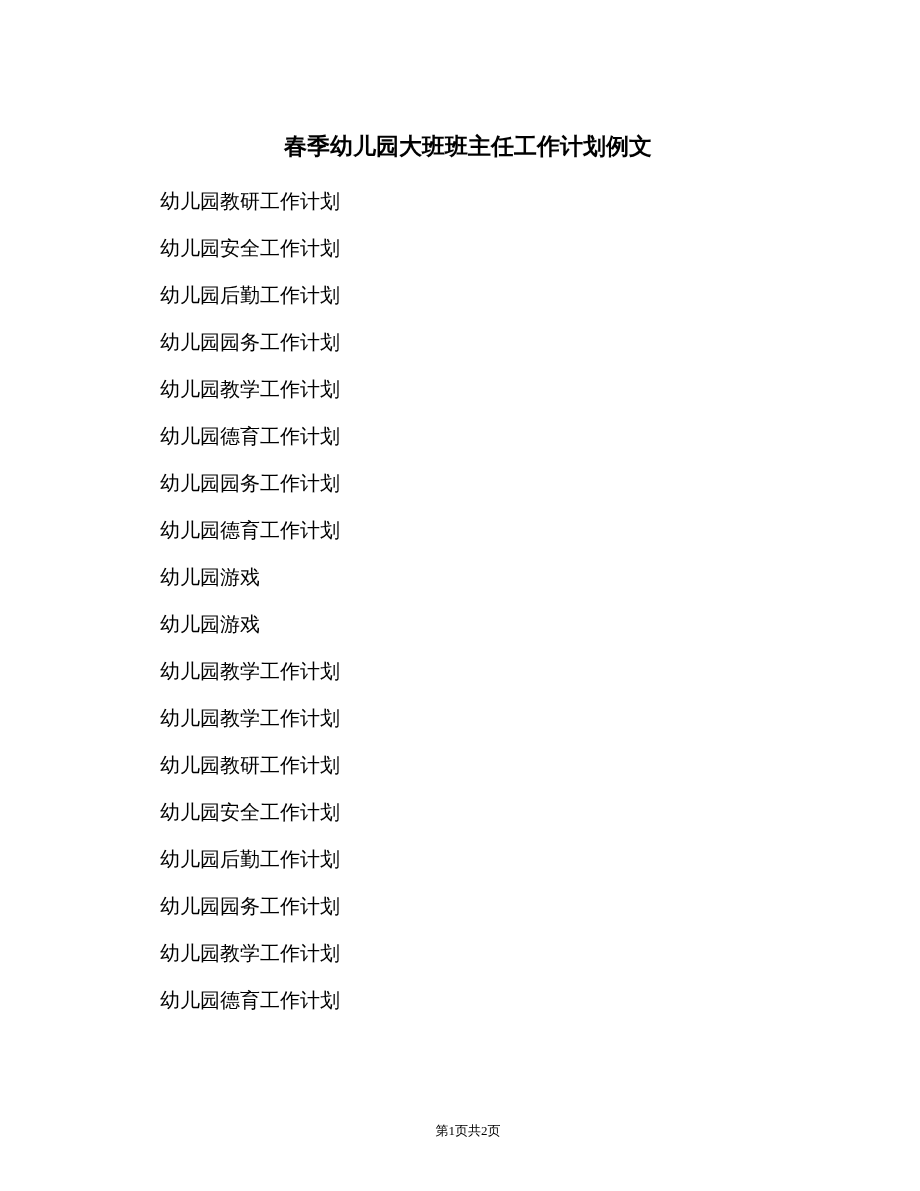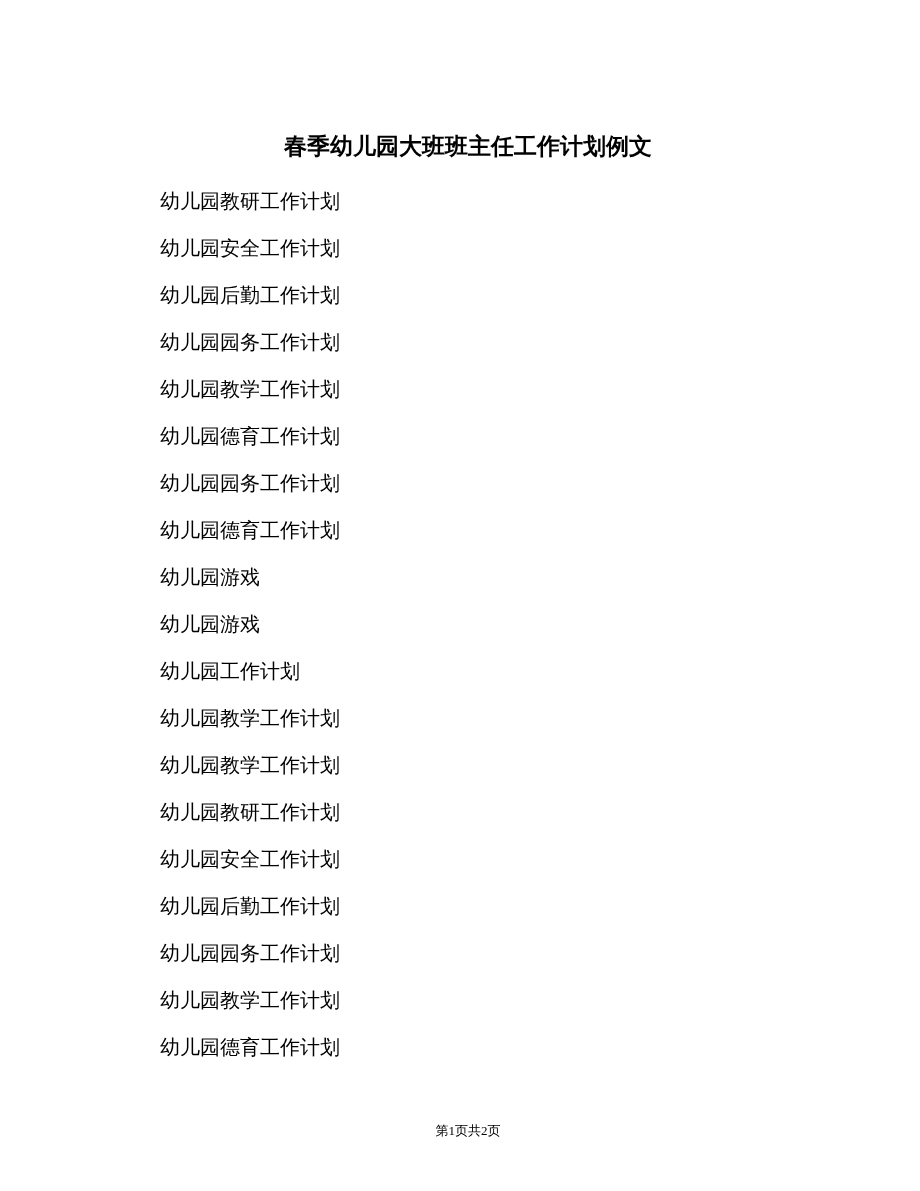--- a/index.html
+++ b/index.html
@@ -49,21 +49,20 @@
     <div class="item">幼儿园教研工作计划</div>
     <div class="item">幼儿园安全工作计划</div>
     <div class="item">幼儿园后勤工作计划</div>
     <div class="item">幼儿园园务工作计划</div>
     <div class="item">幼儿园教学工作计划</div>
     <div class="item">幼儿园德育工作计划</div>
     <div class="item">幼儿园园务工作计划</div>
     <div class="item">幼儿园德育工作计划</div>
     <div class="item">幼儿园游戏</div>
     <div class="item">幼儿园游戏</div>
-    <div class="item">幼儿园工作计划</div>
     <div class="item">幼儿园教学工作计划</div>
     <div class="item">幼儿园教学工作计划</div>
   </div>
   <div>
     <div class="item">幼儿园教研工作计划</div>
     <div class="item">幼儿园安全工作计划</div>
     <div class="item">幼儿园后勤工作计划</div>
     <div class="item">幼儿园园务工作计划</div>
     <div class="item">幼儿园教学工作计划</div>
     <div class="item">幼儿园德育工作计划</div>

